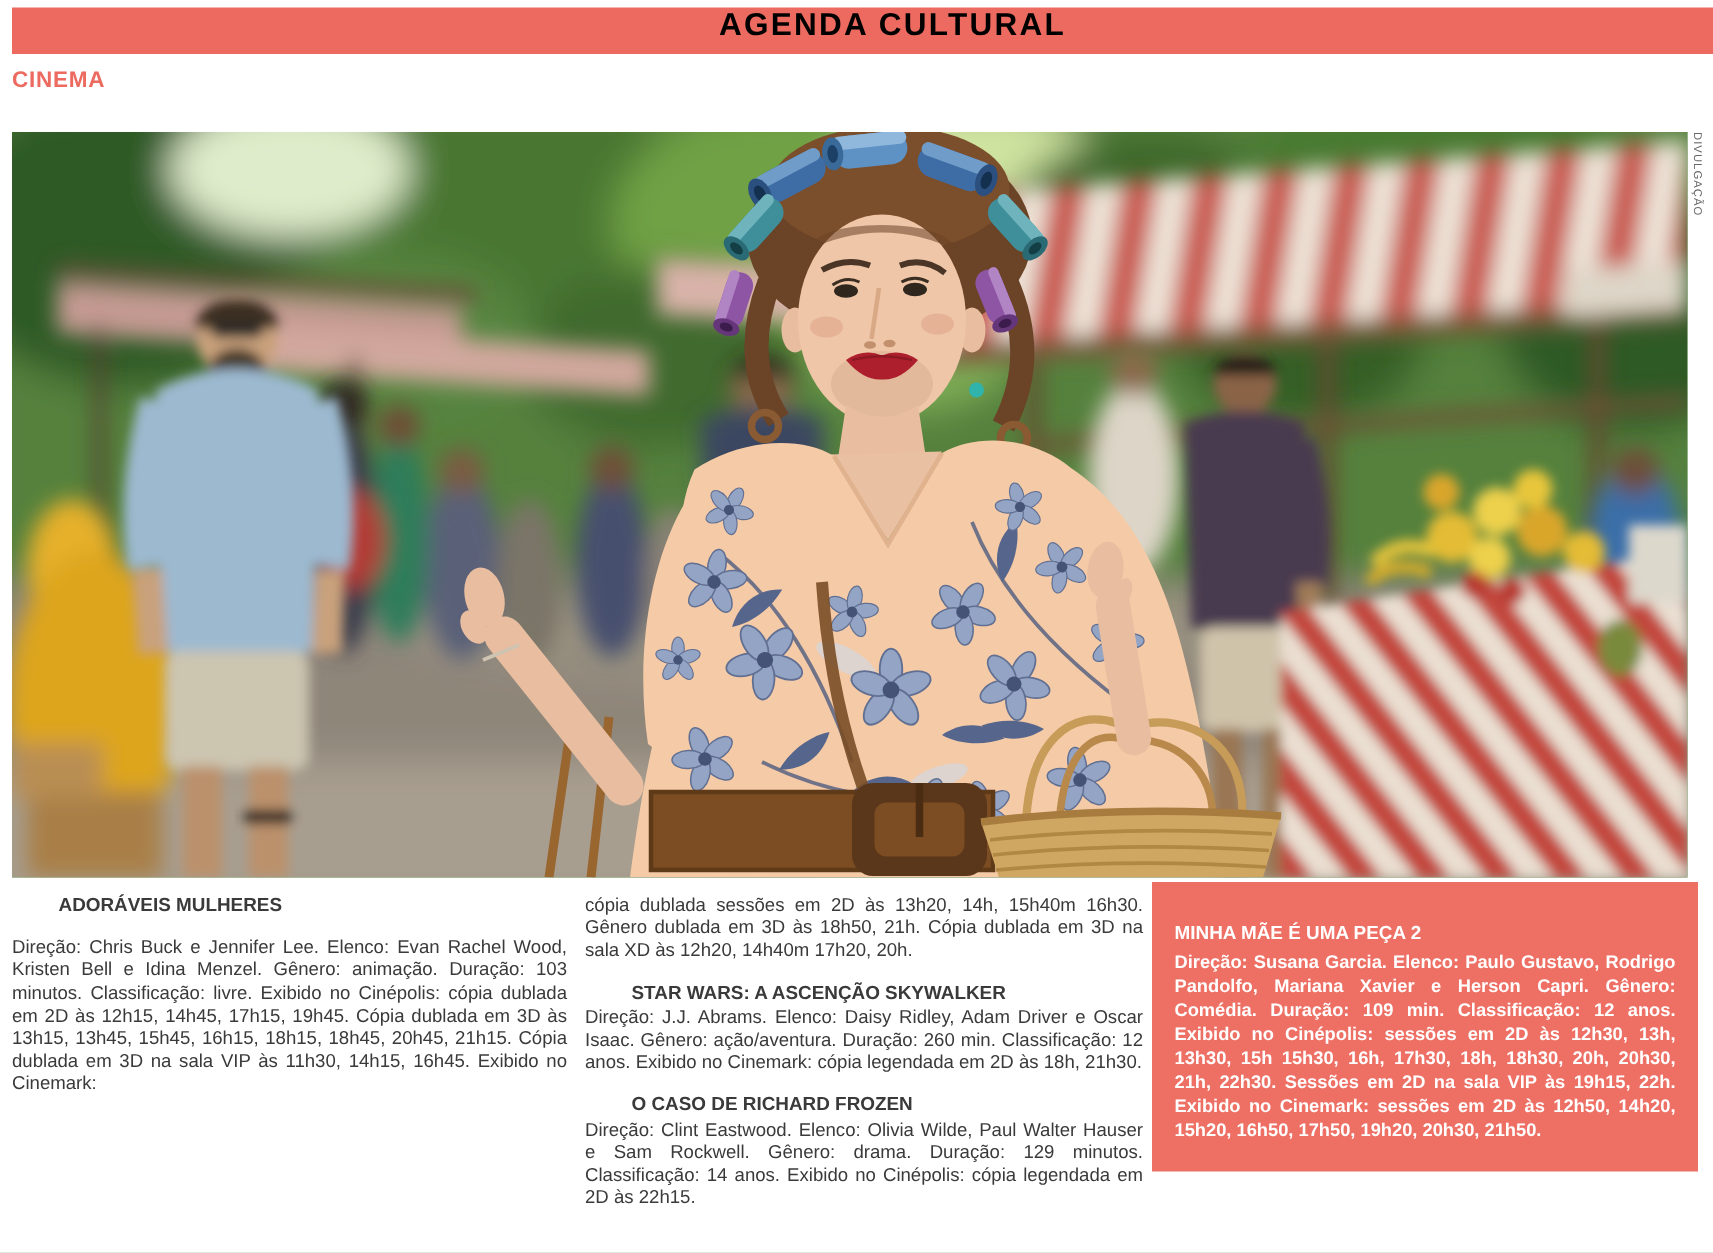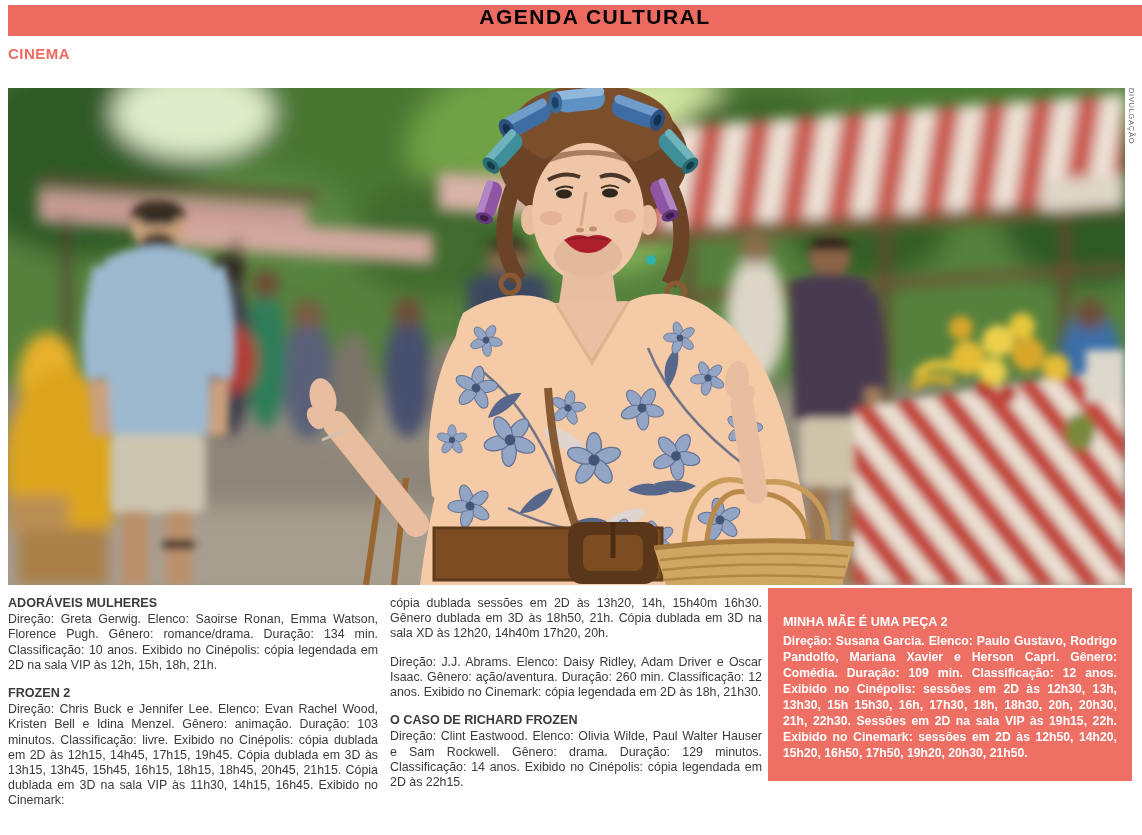--- a/index.html
+++ b/index.html
@@ -14,21 +14,21 @@
   .photo{position:absolute;left:8px;top:88px;width:1117px;height:497px;
          overflow:hidden;background:#55813e;}
   .credit{position:absolute;left:1136px;top:88px;transform-origin:0 0;
           transform:rotate(90deg);font-size:7.5px;color:#666;letter-spacing:.7px;
           white-space:nowrap;}
   .col{position:absolute;top:596px;color:#3a3a3a;font-size:12.4px;
        line-height:15.2px;text-align:justify;}
   .col1{left:8px;width:370px;}
   .col2{left:390px;width:372px;}
   .entry{margin-bottom:13px;}
-  .etitle{font-weight:bold;font-size:12.6px;margin-bottom:1px;}
+  .etitle{font-weight:bold;font-size:12.6px;margin-bottom:1px;margin-left:31px;}
   .featured{position:absolute;left:768px;top:588px;width:364px;height:193px;
             background:#ee7065;color:#fff;box-sizing:border-box;
             padding:26px 15px 0 15px;font-size:12.2px;line-height:16px;
             text-align:justify;font-weight:bold;}
   .ftitle{font-size:12.6px;margin-bottom:3px;}
 </style>
 </head>
 <body>
 
 <div class="page">
@@ -323,33 +323,32 @@
         <ellipse cx="740" cy="308" rx="6" ry="11" fill="#e9bda0" transform="rotate(22 740 308)"></ellipse>
       </g>
     </svg>
   </div>
 
   <div class="credit">DIVULGAÇÃO</div>
 
   <div class="col col1">
     <div class="entry">
       <div class="etitle">ADORÁVEIS MULHERES</div>
-      <div class="ebody">Direção: Greta Gerwig. Elenco: Saoirse Ronan, Emma Watson, Florence Pugh. Gênero: romance/drama. Duração: 134 min. Classificação: 10 anos. Exibido no Cinépolis: cópia legendada em 2D na sala VIP às 12h, 15h, 18h, 21h.</div>
-    </div>
-    <div class="entry">
-      <div class="etitle">FROZEN 2</div>
+    </div>
+    <div class="entry">
       <div class="ebody">Direção: Chris Buck e Jennifer Lee. Elenco: Evan Rachel Wood, Kristen Bell e Idina Menzel. Gênero: animação. Duração: 103 minutos. Classificação: livre. Exibido no Cinépolis: cópia dublada em 2D às 12h15, 14h45, 17h15, 19h45. Cópia dublada em 3D às 13h15, 13h45, 15h45, 16h15, 18h15, 18h45, 20h45, 21h15. Cópia dublada em 3D na sala VIP às 11h30, 14h15, 16h45. Exibido no Cinemark:</div>
     </div>
   </div>
 
   <div class="col col2">
     <div class="entry">
       <div class="ebody">cópia dublada sessões em 2D às 13h20, 14h, 15h40m 16h30. Gênero dublada em 3D às 18h50, 21h. Cópia dublada em 3D na sala XD às 12h20, 14h40m 17h20, 20h.</div>
     </div>
     <div class="entry">
+      <div class="etitle">STAR WARS: A ASCENÇÃO SKYWALKER</div>
       <div class="ebody">Direção: J.J. Abrams. Elenco: Daisy Ridley, Adam Driver e Oscar Isaac. Gênero: ação/aventura. Duração: 260 min. Classificação: 12 anos. Exibido no Cinemark: cópia legendada em 2D às 18h, 21h30.</div>
     </div>
     <div class="entry">
       <div class="etitle">O CASO DE RICHARD FROZEN</div>
       <div class="ebody">Direção: Clint Eastwood. Elenco: Olivia Wilde, Paul Walter Hauser e Sam Rockwell. Gênero: drama. Duração: 129 minutos. Classificação: 14 anos. Exibido no Cinépolis: cópia legendada em 2D às 22h15.</div>
     </div>
   </div>
 
   <div class="featured">
     <div class="ftitle">MINHA MÃE É UMA PEÇA 2</div>

